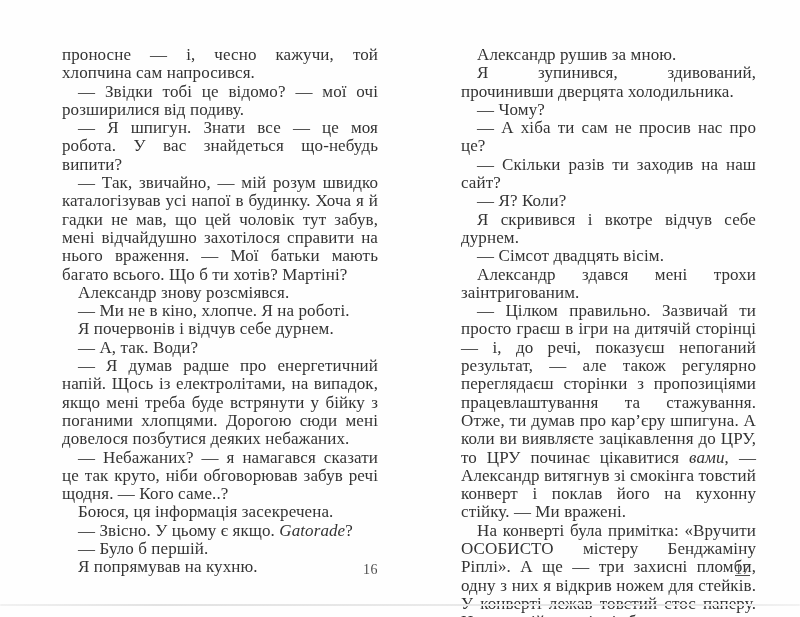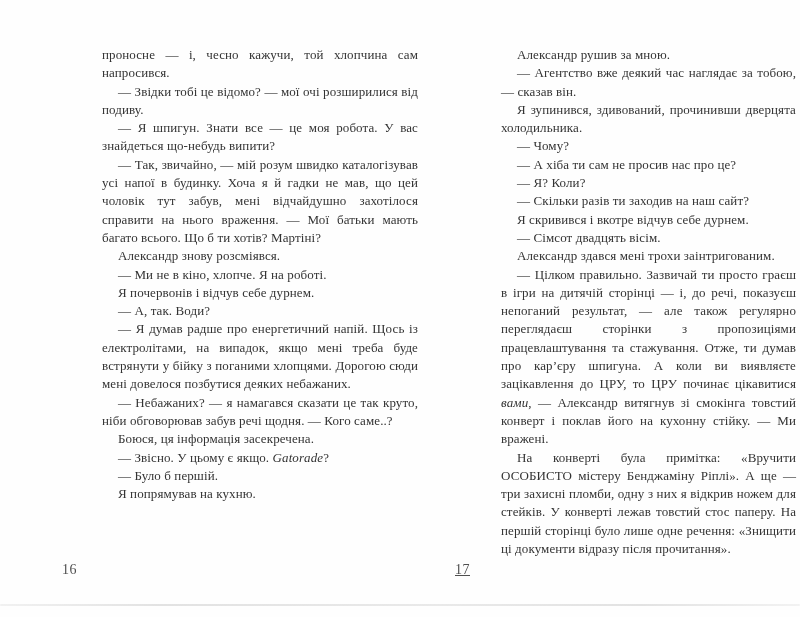--- a/index.html
+++ b/index.html
@@ -15,39 +15,38 @@
     width: 800px;
     height: 617px;
     background: var(--page-color, #fefefe);
     font-family: "Liberation Serif", "DejaVu Serif", serif;
     color: var(--text-color, #333333);
   }
   .page-text {
     position: absolute;
     top: 46px;
     text-align: justify;
-    font-size: 13px;
+    font-size: 17px;
     line-height: 18.3px;
     letter-spacing: 0.1px;
-    margin-left: 40px;
   }
   .page-text.left  { left: 62px;  width: 316px; }
   .page-text.right { left: 461px; width: 295px; }
   .para {
     margin: 0;
     padding: 0;
   }
   .para.indent { text-indent: 16px; }
   .page-number {
     position: absolute;
     top: 562px;
     font-size: 14px;
     line-height: 16px;
     color: var(--pagenum-color, #4f4f4f);
-    text-align: left;
+    text-align: right;
     letter-spacing: 0.5px;
   }
   .page-number.pn-left  { left: 62px;  width: 316px; }
   .page-number.pn-right { left: 455px; width: 295px; text-decoration: underline; }
   .bottom-edge {
     position: absolute;
     left: 0;
     top: 604px;
     width: 800px;
     height: 2px;
@@ -72,26 +71,25 @@
       <p class="para indent"><span>— А, так. Води?</span></p>
       <p class="para indent"><span>— Я думав радше про енергетичний напій. Щось із електролітами, на випадок, якщо мені треба буде встрянути у бійку з поганими хлопцями. Дорогою сюди мені довелося позбутися деяких небажаних.</span></p>
       <p class="para indent"><span>— Небажаних? — я намагався сказати це так круто, ніби обговорював забув речі щодня. — Кого саме..?</span></p>
       <p class="para indent"><span>Боюся, ця інформація засекречена.</span></p>
       <p class="para indent"><span>— Звісно. У цьому є якщо. </span><i>Gatorade</i><span>?</span></p>
       <p class="para indent"><span>— Було б першій.</span></p>
       <p class="para indent"><span>Я попрямував на кухню.</span></p>
     </div>
   <div class="page-text right">
       <p class="para indent"><span>Александр рушив за мною.</span></p>
-      <p class="para indent"><span>— Агентство вже деякий час наглядає за тобою, — сказав він.</span></p>
       <p class="para indent"><span>Я зупинився, здивований, прочинивши дверцята холодильника.</span></p>
       <p class="para indent"><span>— Чому?</span></p>
       <p class="para indent"><span>— А хіба ти сам не просив нас про це?</span></p>
+      <p class="para indent"><span>— Скільки разів ти заходив на наш сайт?</span></p>
       <p class="para indent"><span>— Я? Коли?</span></p>
-      <p class="para indent"><span>— Скільки разів ти заходив на наш сайт?</span></p>
       <p class="para indent"><span>Я скривився і вкотре відчув себе дурнем.</span></p>
       <p class="para indent"><span>— Сімсот двадцять вісім.</span></p>
       <p class="para indent"><span>Александр здався мені трохи заінтригованим.</span></p>
       <p class="para indent"><span>— Цілком правильно. Зазвичай ти просто граєш в ігри на дитячій сторінці — і, до речі, показуєш непоганий результат, — але також регулярно переглядаєш сторінки з пропозиціями працевлаштування та стажування. Отже, ти думав про кар’єру шпигуна. А коли ви виявляєте зацікавлення до ЦРУ, то ЦРУ починає цікавитися </span><i>вами</i><span>, — Александр витягнув зі смокінга товстий конверт і поклав його на кухонну стійку. — Ми вражені.</span></p>
       <p class="para indent"><span>На конверті була примітка: «Вручити ОСОБИСТО містеру Бенджаміну Ріплі». А ще — три захисні пломби, одну з них я відкрив ножем для стейків. У конверті лежав товстий стос паперу. На першій сторінці було лише одне речення: «Знищити ці документи відразу після прочитання».</span></p>
     </div>
   <div class="page-number pn-left">16</div>
   <div class="page-number pn-right">17</div>
   <div class="bottom-edge"></div>
 </div>

